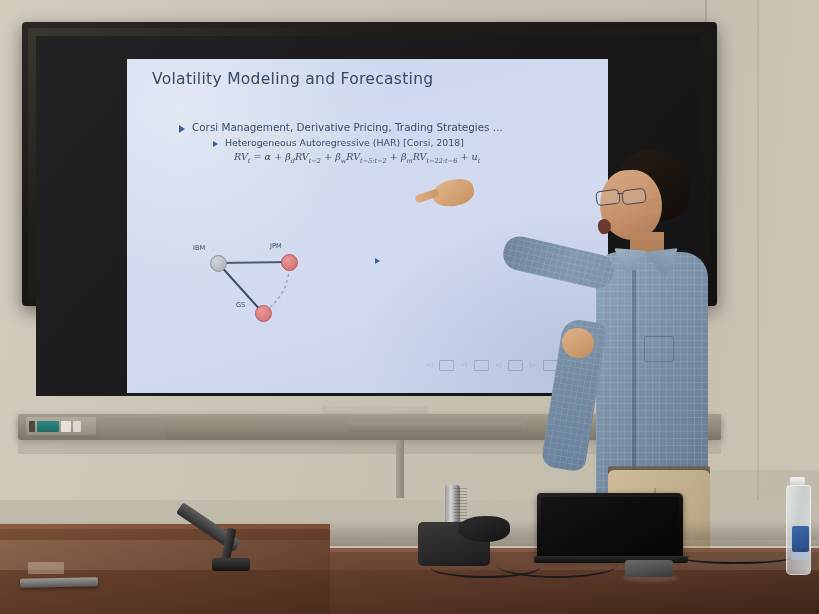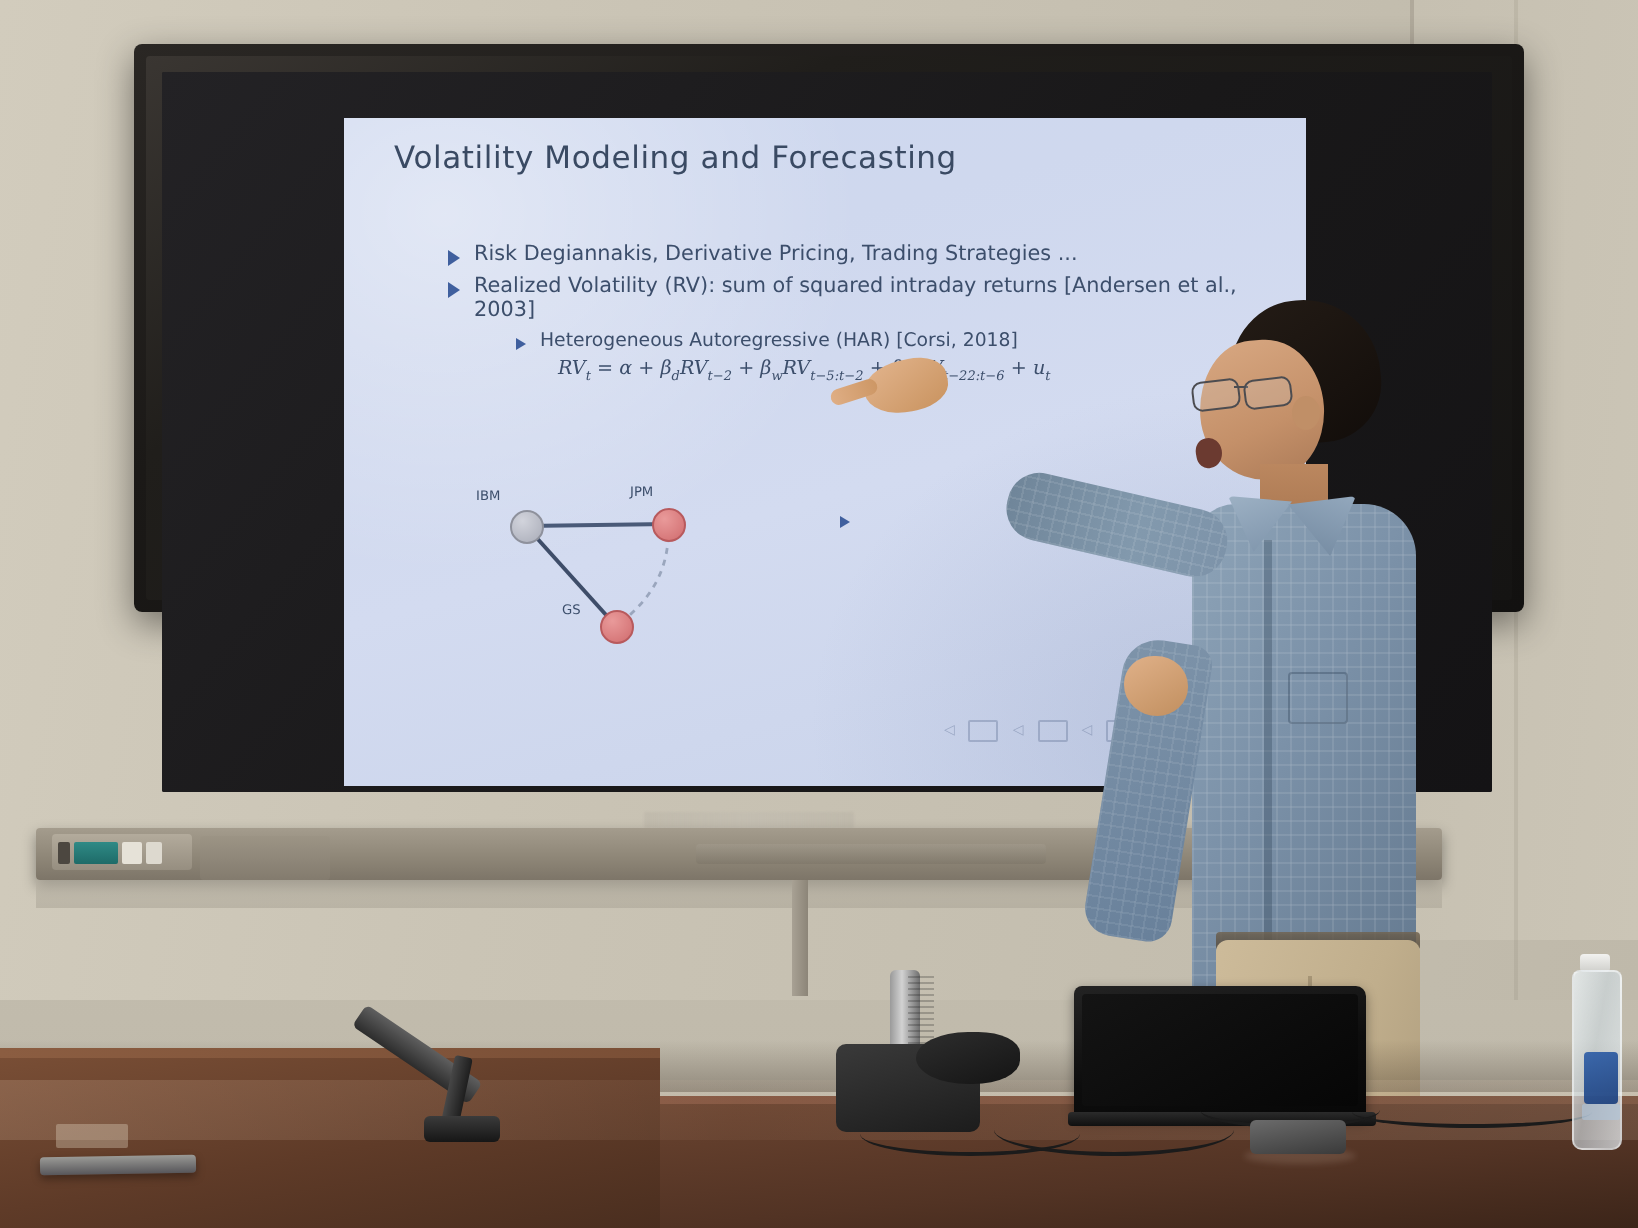--- a/index.html
+++ b/index.html
@@ -12,21 +12,21 @@
         background:linear-gradient(100deg,#d2ccbd 0%,#cac4b5 35%,#c5bfb0 65%,#bfb9aa 100%);}
   .wall-seam{position:absolute;top:0;width:2px;height:500px;background:rgba(120,112,98,.25);}
   .wall-seam.s1{left:705px;}
   .wall-seam.s2{left:757px;background:rgba(140,132,118,.18);}
   .wall-panel-right{position:absolute;left:707px;top:0;width:112px;height:470px;
         background:linear-gradient(95deg,#c6c0b1,#cbc5b6);}
 
   
   .tv-outer{position:absolute;left:22px;top:22px;width:695px;height:284px;
         background:linear-gradient(160deg,#2a2724,#1b1917 40%,#121110);
-        border-radius:4px;box-shadow:0 6px 18px rgba(0,0,0,.45);margin-left:45px;}
+        border-radius:4px;box-shadow:0 6px 18px rgba(0,0,0,.45);}
   .tv-inner-lip{position:absolute;left:6px;top:6px;right:6px;bottom:6px;
         border-radius:2px;background:linear-gradient(150deg,#3a3632,#201e1b 30%,#151413);}
   .tv-screen{position:absolute;left:14px;top:14px;width:665px;height:360px;
         background:#1a1a1c;border-radius:1px;overflow:hidden;}
   .screen-dark{position:absolute;inset:0;background:linear-gradient(130deg,#232225,#191819 55%,#141315);}
 
   
   .slide{position:absolute;left:91px;top:23px;width:481px;height:334px;
         background:linear-gradient(165deg,#ced8ef 0%,#cfd8ee 25%,#d3dbf0 55%,#c9d3ea 100%);
         overflow:hidden;}
@@ -262,27 +262,23 @@
       <div class="slide">
         <div class="slide-glow"></div>
         <div class="slide-shade"></div>
 
         <div class="slide-title">Volatility Modeling and Forecasting</div>
 
         <div class="bullets">
 
           <div class="b-row">
             <span class="tri"></span>
-            <span class="b-txt">Risk Degiannakis, Derivative Pricing, Trading Strategies ...</span>
+            <span class="b-txt">Corsi Management, Derivative Pricing, Trading Strategies ...</span>
           </div>
 
-          <div class="b-row">
-            <span class="tri"></span>
-            <span class="b-txt">Realized Volatility (RV): sum of squared intraday returns [Andersen et al., 2003]</span>
-          </div>
 
           <div class="b-row b-sub">
             <span class="tri sm"></span>
             <span class="b-txt">Heterogeneous Autoregressive (HAR) [Corsi, 2018]</span>
           </div>
 
           <div class="eqn">
             <i>RV</i><sub>t</sub> <span class="up">=</span> α <span class="up">+</span>
             β<sub>d</sub><i>RV</i><sub>t−2</sub> <span class="up">+</span>
             β<sub>w</sub><i>RV</i><sub>t−5:t−2</sub> <span class="up">+</span>

